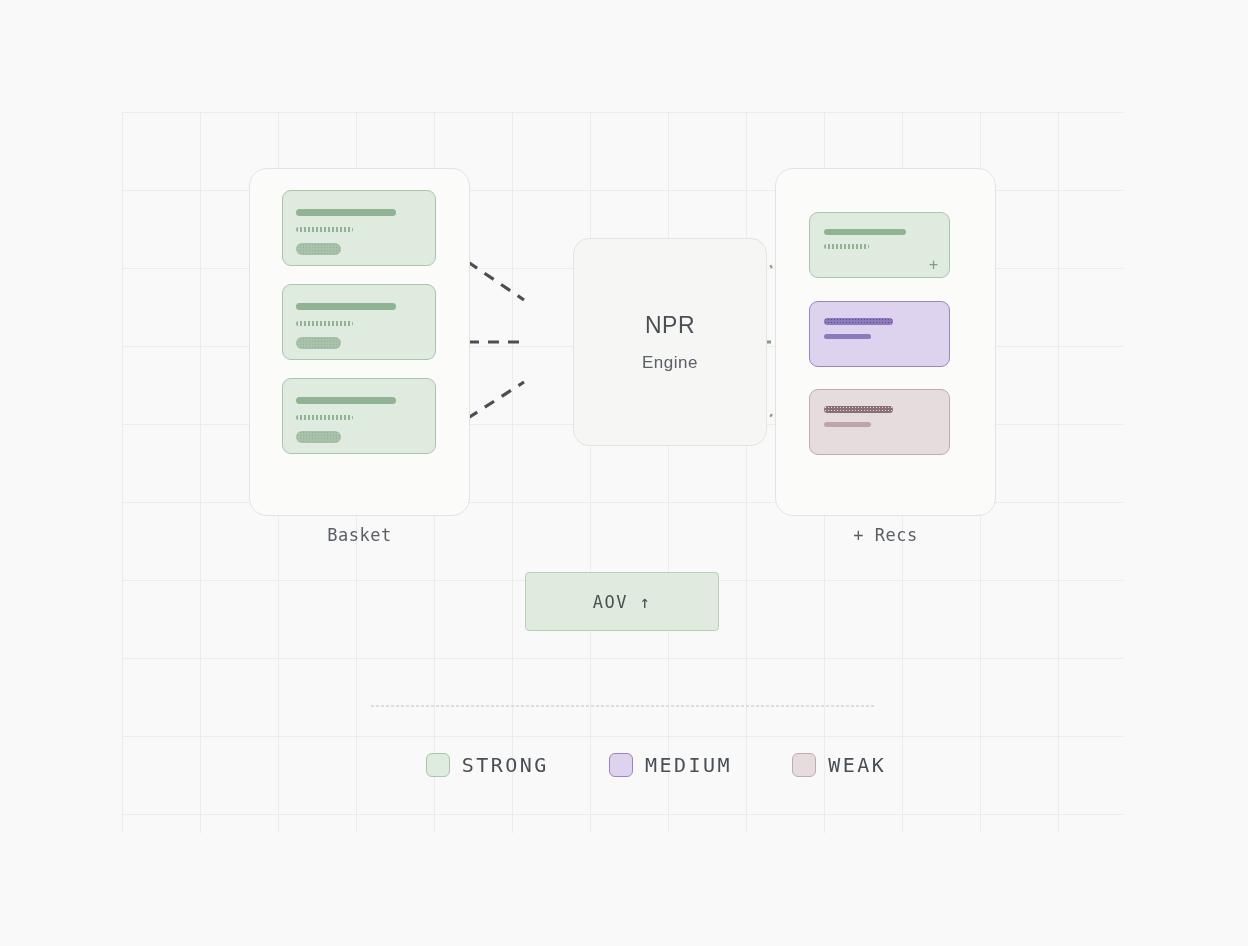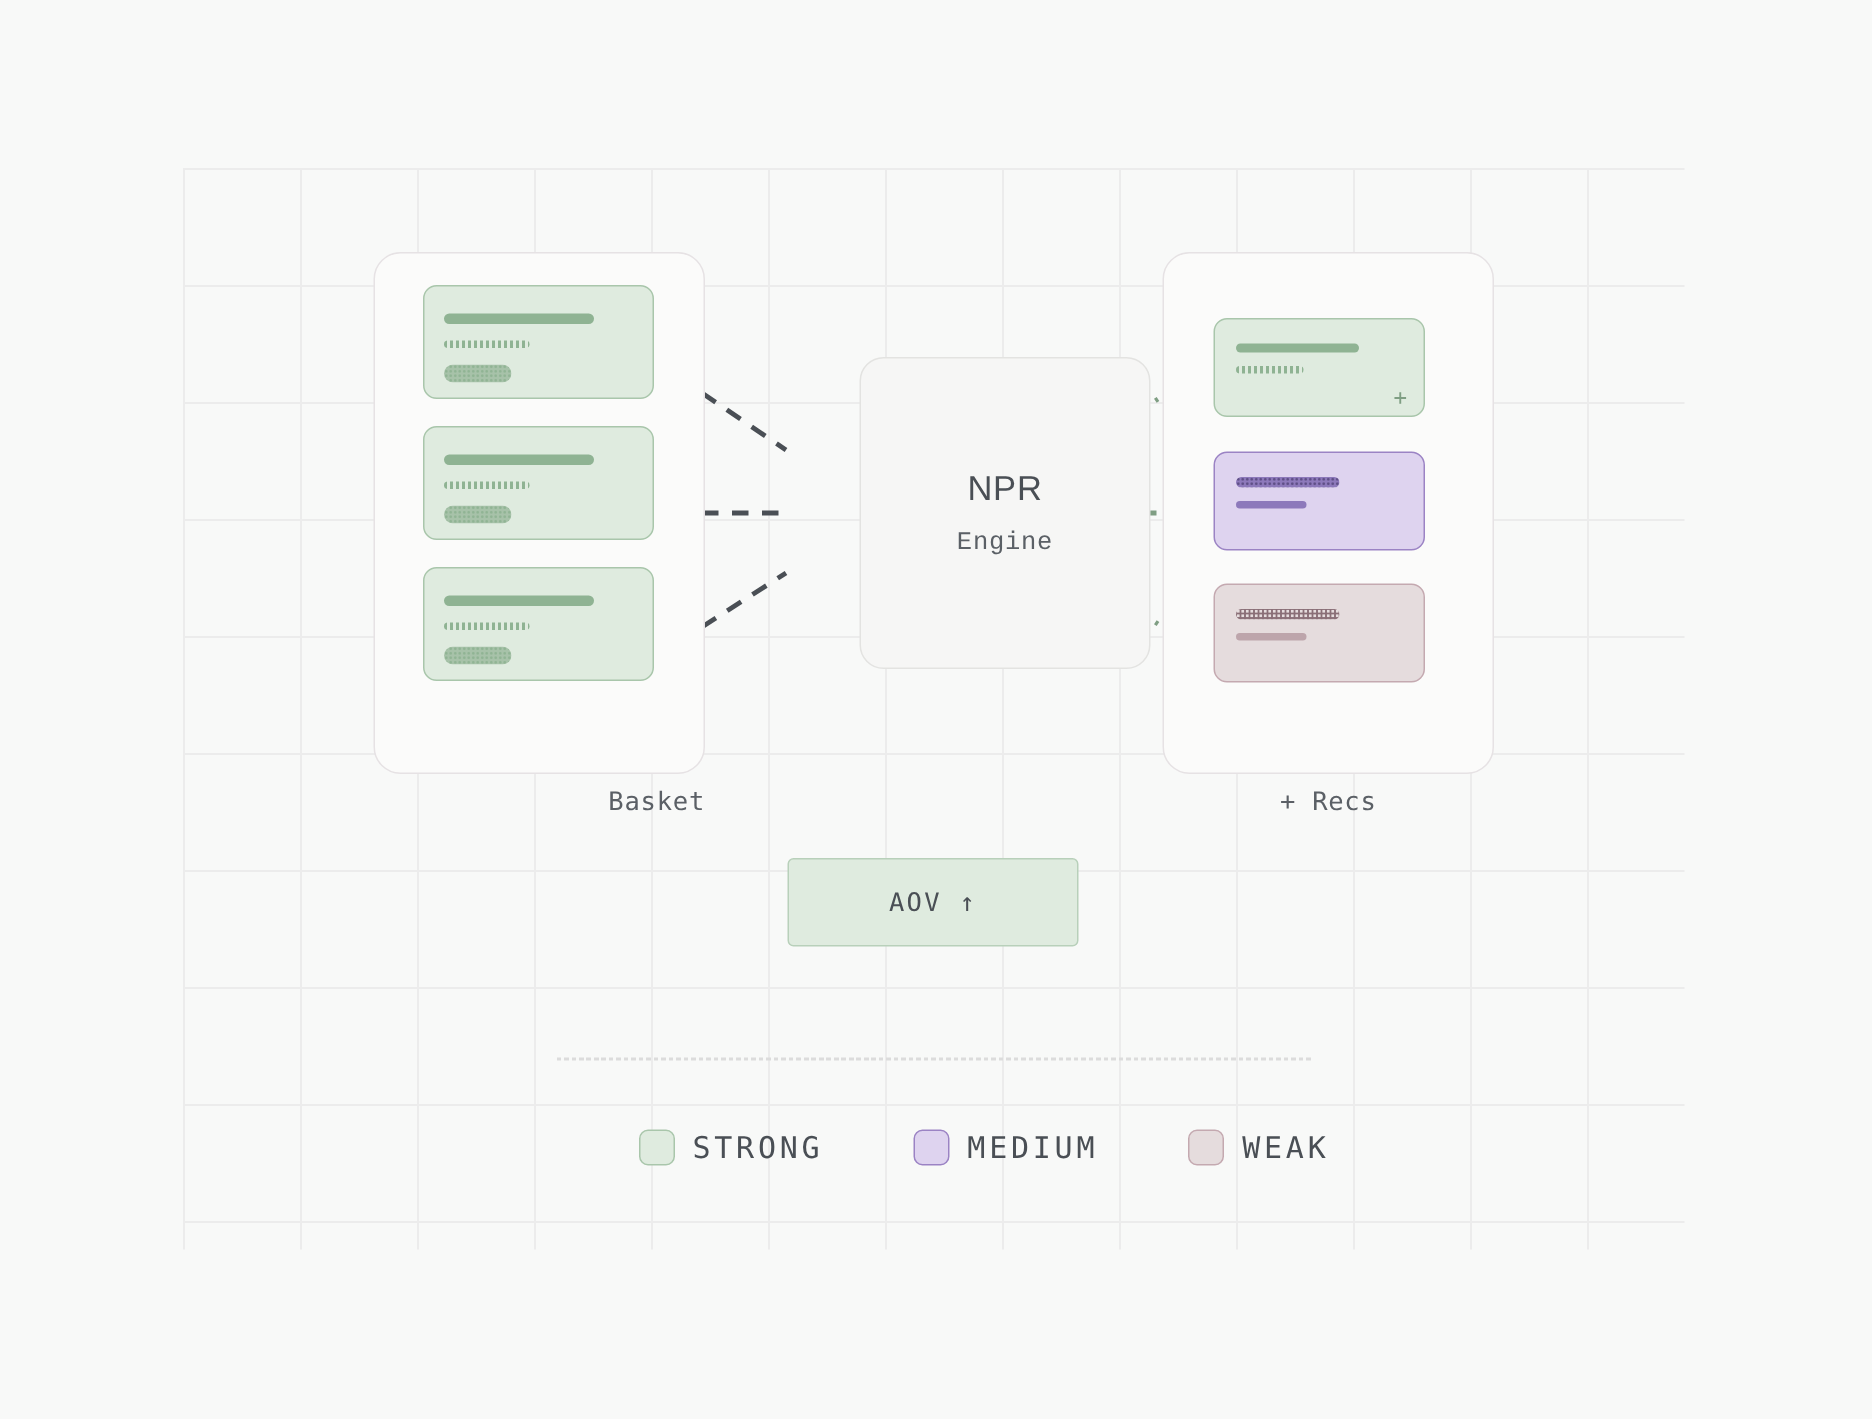--- a/index.html
+++ b/index.html
@@ -58,21 +58,21 @@
 
   .panel-label {
     position: absolute;
     width: 221px;
     text-align: center;
     font-family: "DejaVu Sans Mono", monospace;
     font-size: 17px;
     color: #5b6066;
     letter-spacing: 0.5px;
   }
-  #label-basket { left: 249px; top: 525px; text-align: right; }
+  #label-basket { left: 249px; top: 525px; }
   #label-recs   { left: 775px; top: 525px; text-align: center; }
 
   
   .card {
     position: absolute;
     border-radius: 9px;
     box-sizing: border-box;
   }
   .card.strong { background: #dfebdf; border: 1.5px solid #a9c6ab; }
   .card.medium { background: #ded3ef; border: 1.5px solid #9b83c4; }
@@ -146,21 +146,21 @@
     margin-left: 48px;
   }
   #engine-title {
     font-family: "Liberation Sans", sans-serif;
     font-size: 23px;
     color: #4a4f55;
     letter-spacing: 0.5px;
     margin-bottom: 14px;
   }
   #engine-sub {
-    font-family: Liberation Mono, monospace;
+    font-family: Liberation Sans, sans-serif;
     font-size: 17px;
     color: #5b6066;
     letter-spacing: 0.5px;
   }
 
   
   #aov {
     position: absolute;
     left: 525px;
     top: 572px;

